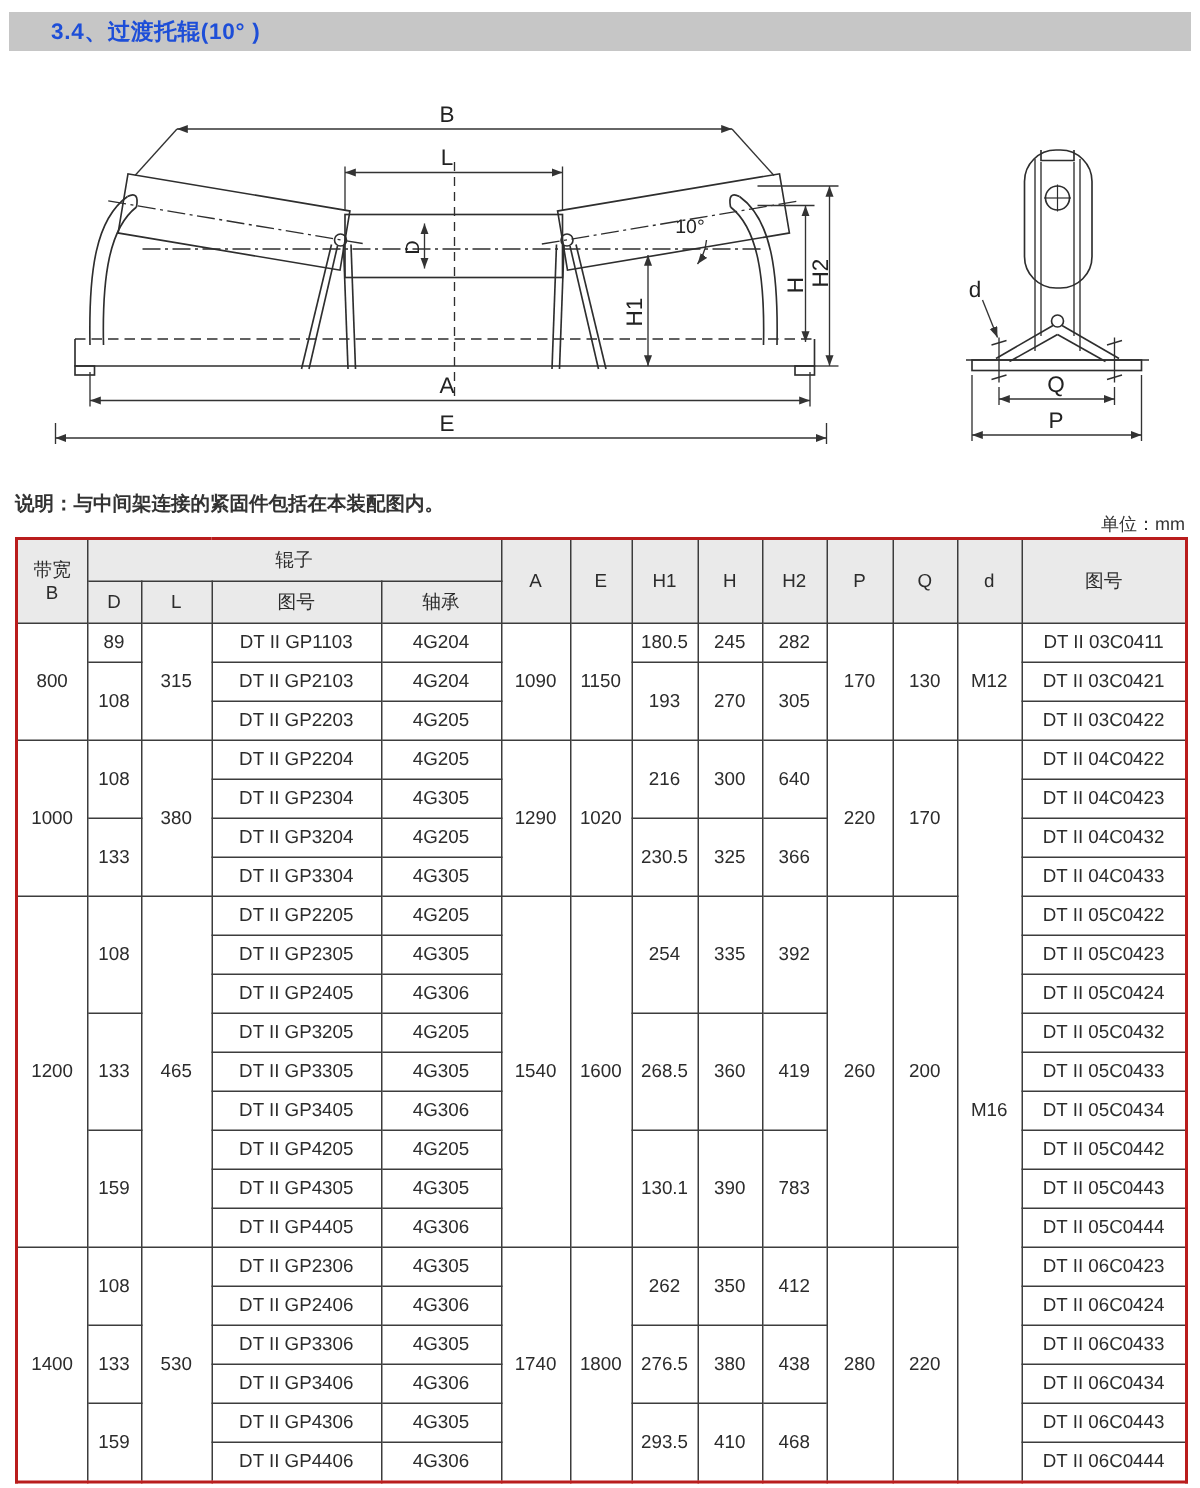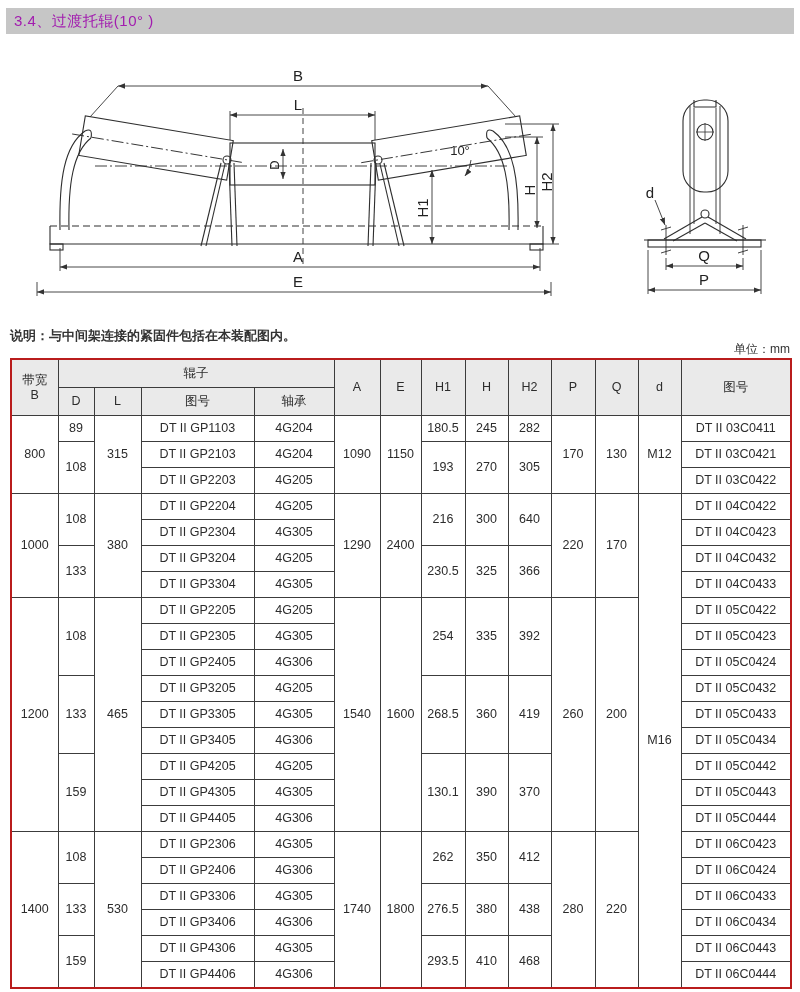--- a/index.html
+++ b/index.html
@@ -1,19 +1,19 @@
 <!DOCTYPE html>
 <html><head>
 <meta charset="utf-8">
 <style>
   html,body{margin:0;padding:0;}
   body{width:800px;height:992px;background:#ffffff;font-family:"Liberation Sans","DejaVu Sans",sans-serif;position:relative;overflow:hidden;}
   .page{position:absolute;left:0;top:0;width:800px;height:992px;}
   .titlebar{position:absolute;left:6px;top:8px;right:6px;height:26px;background:#c6c6c6;display:flex;align-items:center;}
-  .titlebar .title{color:#a21caf;font-weight:normal;font-size:15px;padding-left:8px;letter-spacing:0.5px;}
+  .titlebar .title{color:#1d4ed8;font-weight:bold;font-size:15px;padding-left:28px;letter-spacing:0.5px;}
   .note{position:absolute;left:10px;top:327px;font-size:13px;color:#333;font-weight:bold;}
   .unit{position:absolute;right:10px;top:341px;font-size:12px;color:#333;}
   .drawing-main{position:absolute;left:35px;top:60px;}
   .drawing-side{position:absolute;left:628px;top:92px;}
   svg text{fill:#222;font-family:"Liberation Sans","DejaVu Sans",sans-serif;}
   table.spec{position:absolute;left:10px;top:358px;border-collapse:collapse;table-layout:fixed;width:780px;border:2px solid #b91c1c;}
   table.spec th, table.spec td{border:1px solid #3c3c3c;text-align:center;vertical-align:middle;padding:0;font-size:12.5px;color:#2c2c2c;line-height:1.15;}
   table.spec th{background:#eaeaea;font-weight:normal;height:27px;}
   table.spec td{background:#ffffff;height:25px;}
 </style>
@@ -230,21 +230,21 @@
         <td>4G205</td>
         <td>DT II 03C0422</td>
       </tr>
       <tr>
         <td rowspan="4">1000</td>
         <td rowspan="2">108</td>
         <td rowspan="4">380</td>
         <td>DT II GP2204</td>
         <td>4G205</td>
         <td rowspan="4">1290</td>
-        <td rowspan="4">2400</td>
+        <td rowspan="4">1020</td>
         <td rowspan="2">216</td>
         <td rowspan="2">300</td>
         <td rowspan="2">640</td>
         <td rowspan="4">220</td>
         <td rowspan="4">170</td>
         <td rowspan="19">M16</td>
         <td>DT II 04C0422</td>
       </tr>
       <tr>
         <td>DT II GP2304</td>
@@ -308,21 +308,21 @@
         <td>DT II GP3405</td>
         <td>4G306</td>
         <td>DT II 05C0434</td>
       </tr>
       <tr>
         <td rowspan="3">159</td>
         <td>DT II GP4205</td>
         <td>4G205</td>
         <td rowspan="3">130.1</td>
         <td rowspan="3">390</td>
-        <td rowspan="3">370</td>
+        <td rowspan="3">783</td>
         <td>DT II 05C0442</td>
       </tr>
       <tr>
         <td>DT II GP4305</td>
         <td>4G305</td>
         <td>DT II 05C0443</td>
       </tr>
       <tr>
         <td>DT II GP4405</td>
         <td>4G306</td>

